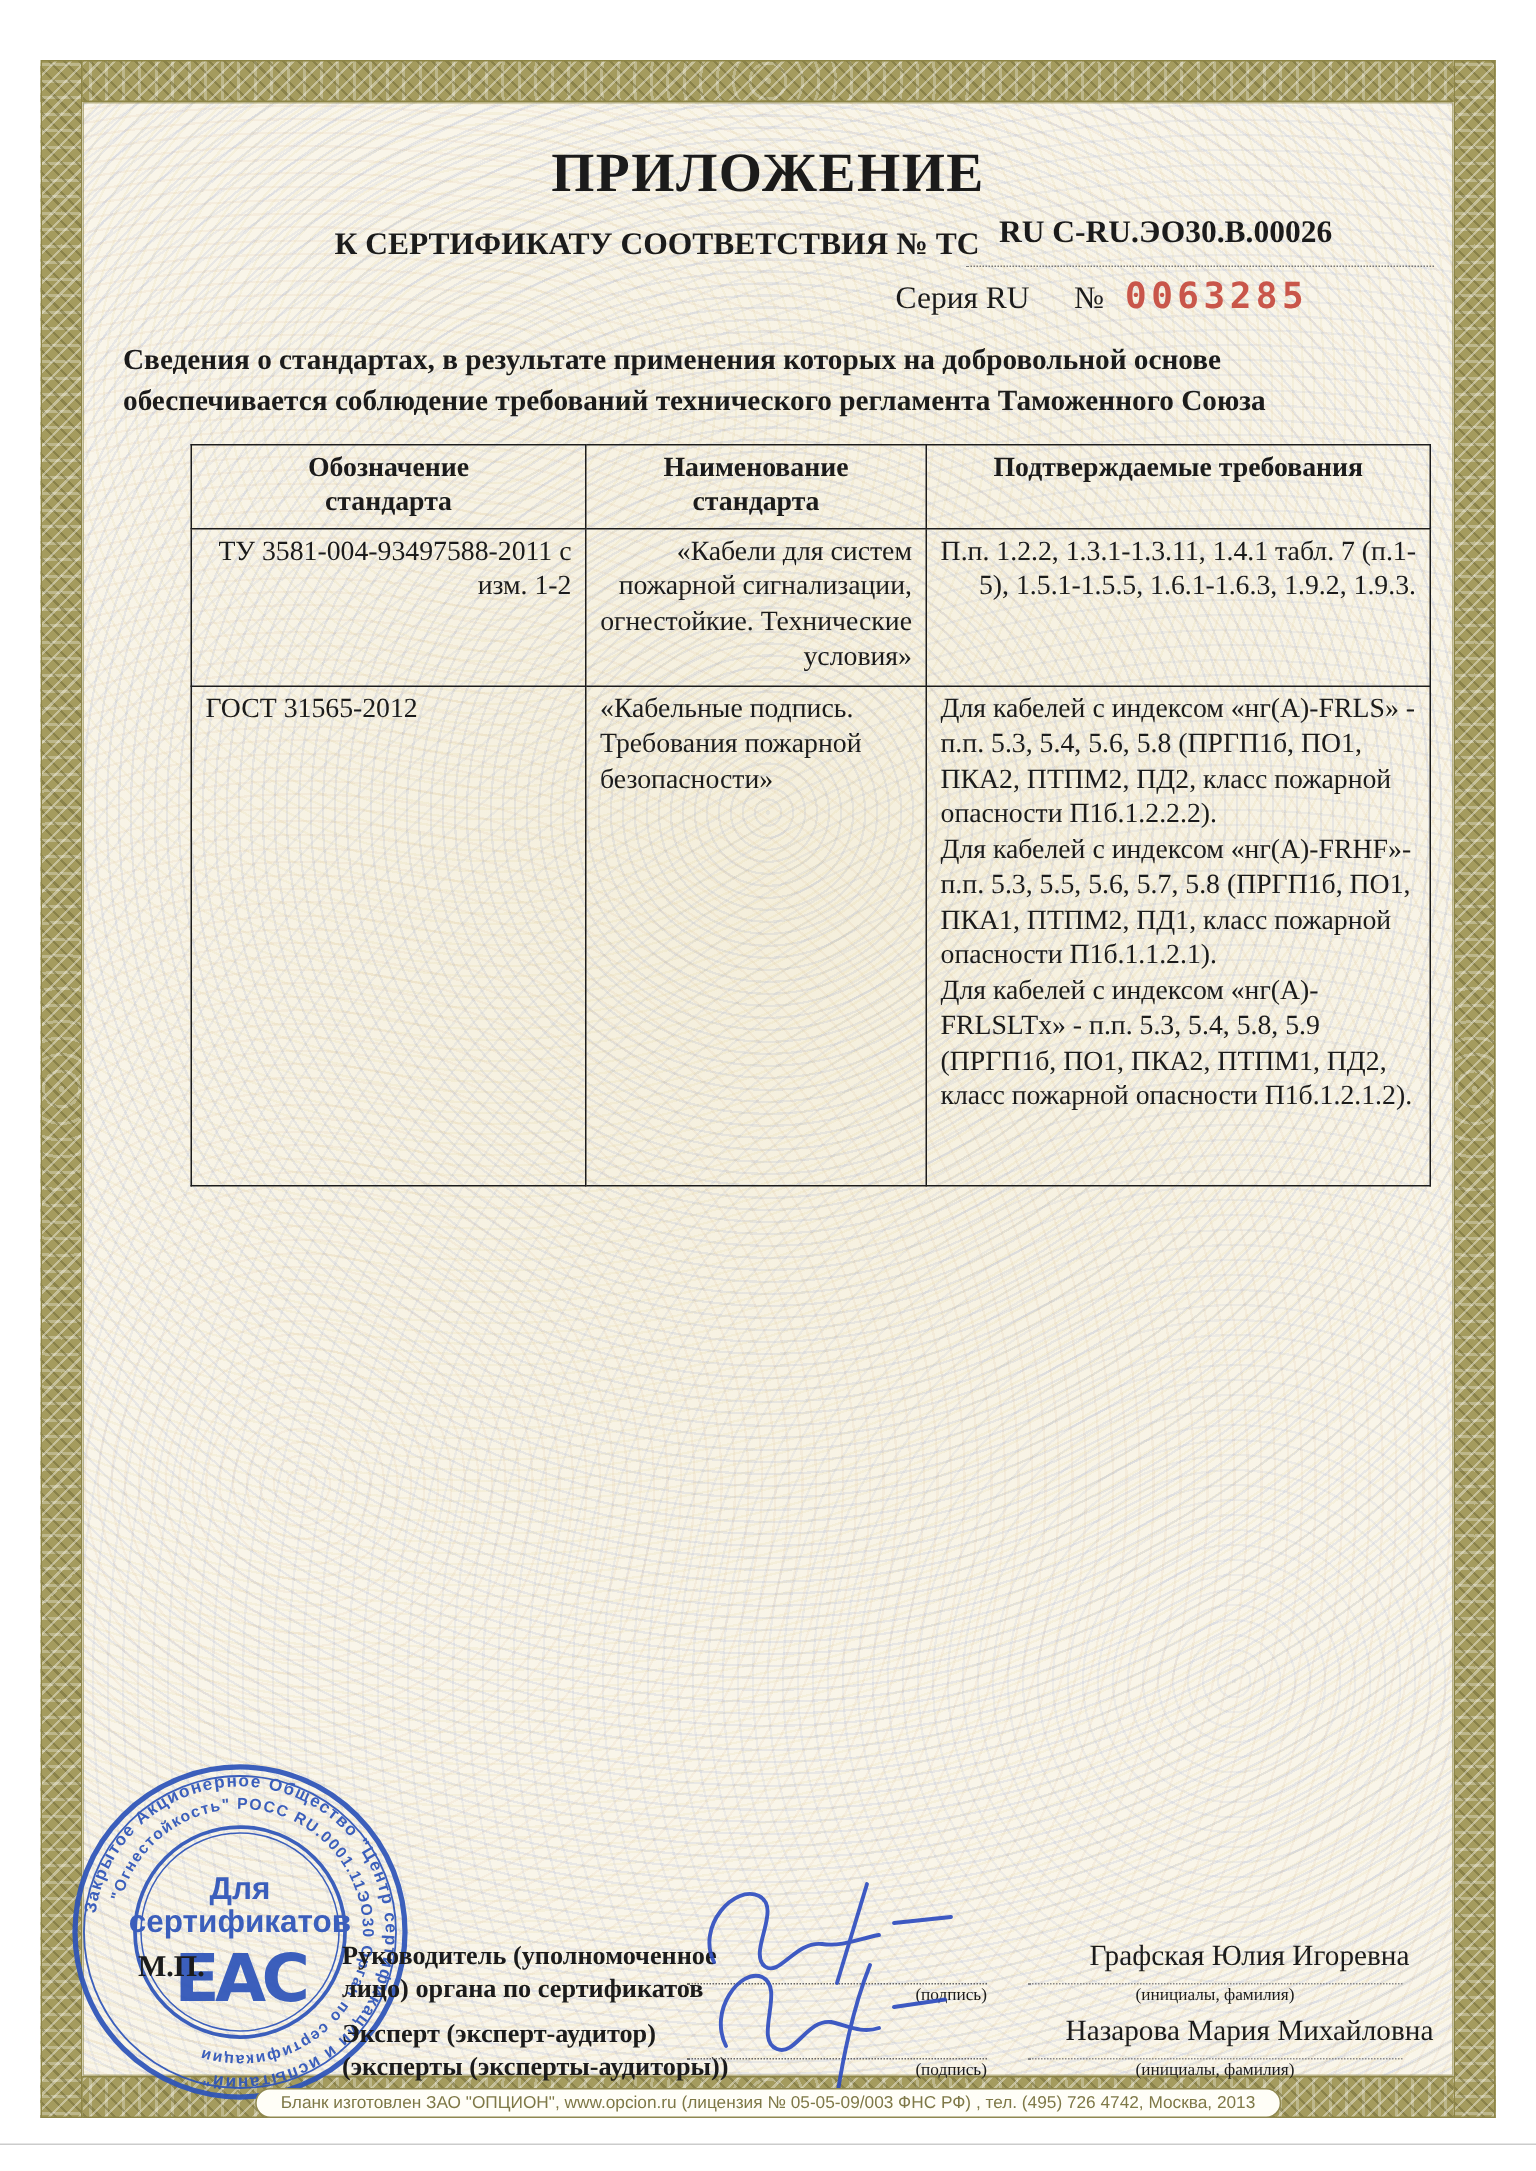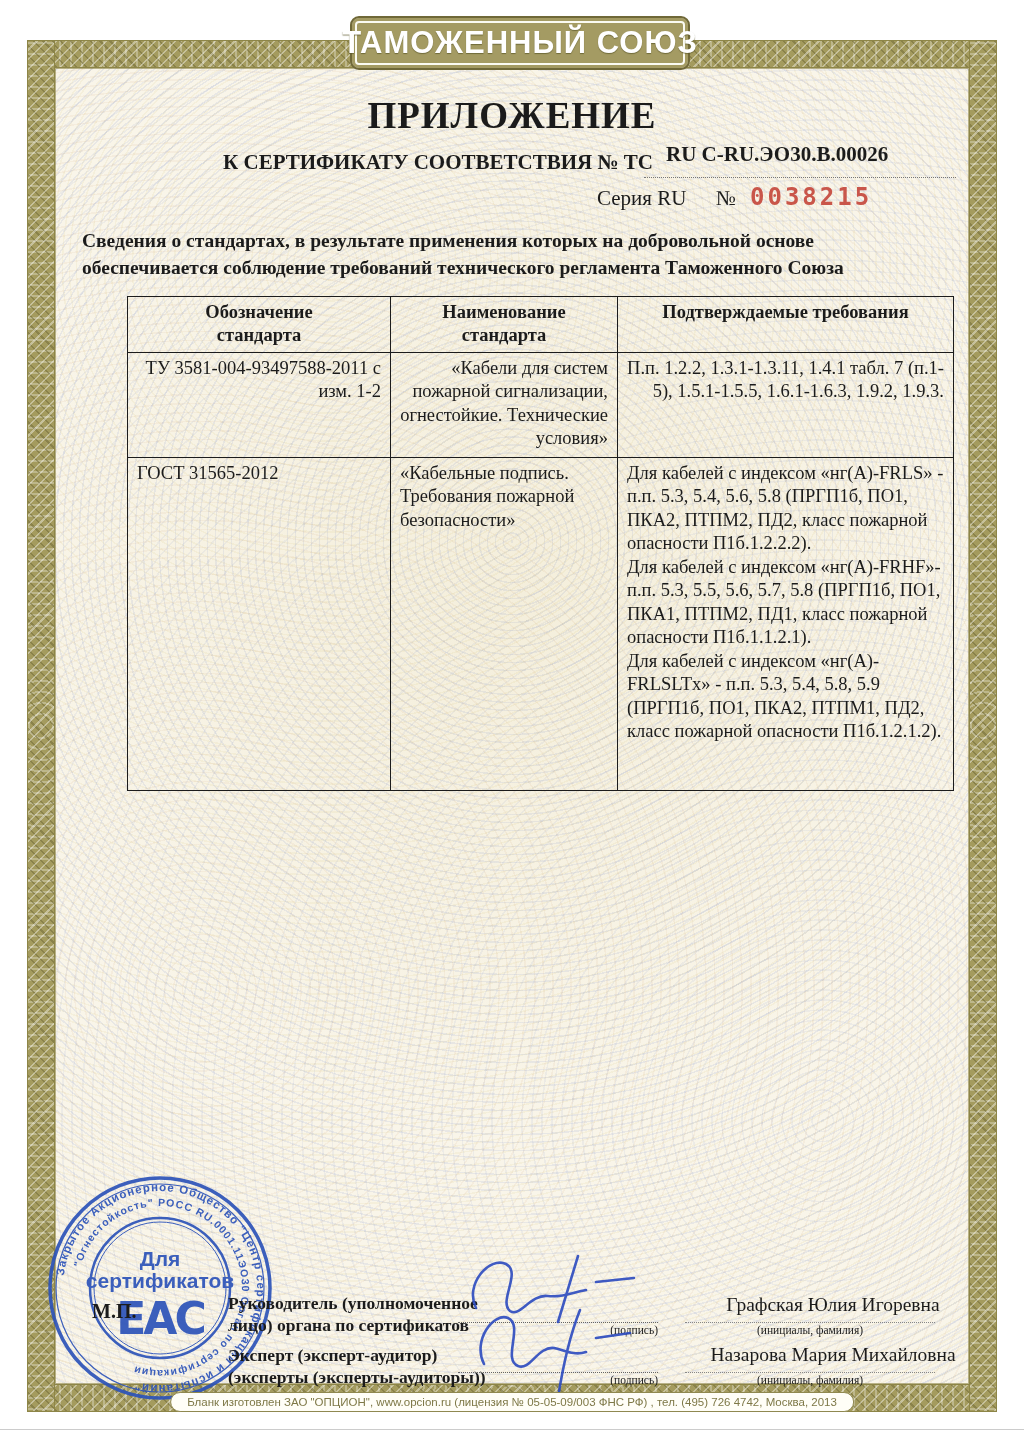--- a/index.html
+++ b/index.html
@@ -115,31 +115,28 @@
 
 <div class="page">
 
   <div class="band band-top"></div>
   <div class="band band-bottom"></div>
   <div class="band band-left"></div>
   <div class="band band-right"></div>
   <div class="inner"></div>
   <div class="scan-edge"></div>
 
-  <div class="banner">
-    <span>ТАМОЖЕННЫЙ СОЮЗ</span>
-  </div>
 
   <div class="title">ПРИЛОЖЕНИЕ</div>
   <div class="subtitle">К СЕРТИФИКАТУ СООТВЕТСТВИЯ  № ТС</div>
   <div class="cert-number">RU C-RU.ЭО30.В.00026</div>
   <div class="cert-underline"></div>
   <div class="series-label">Серия RU</div>
   <div class="numero-sign">№</div>
-  <div class="serial" id="serial" style="color: rgb(201, 86, 74);">0038215</div>
+  <div class="serial" id="serial" style="color: rgb(201, 86, 74);">0063285</div>
 
   <div class="intro">Сведения о стандартах, в результате применения которых на добровольной основе обеспечивается соблюдение требований технического регламента Таможенного Союза</div>
 
   <table class="standards">
     <colgroup>
       <col class="col-designation">
         <col class="col-name">
         <col class="col-req">
     </colgroup>
     <thead>

